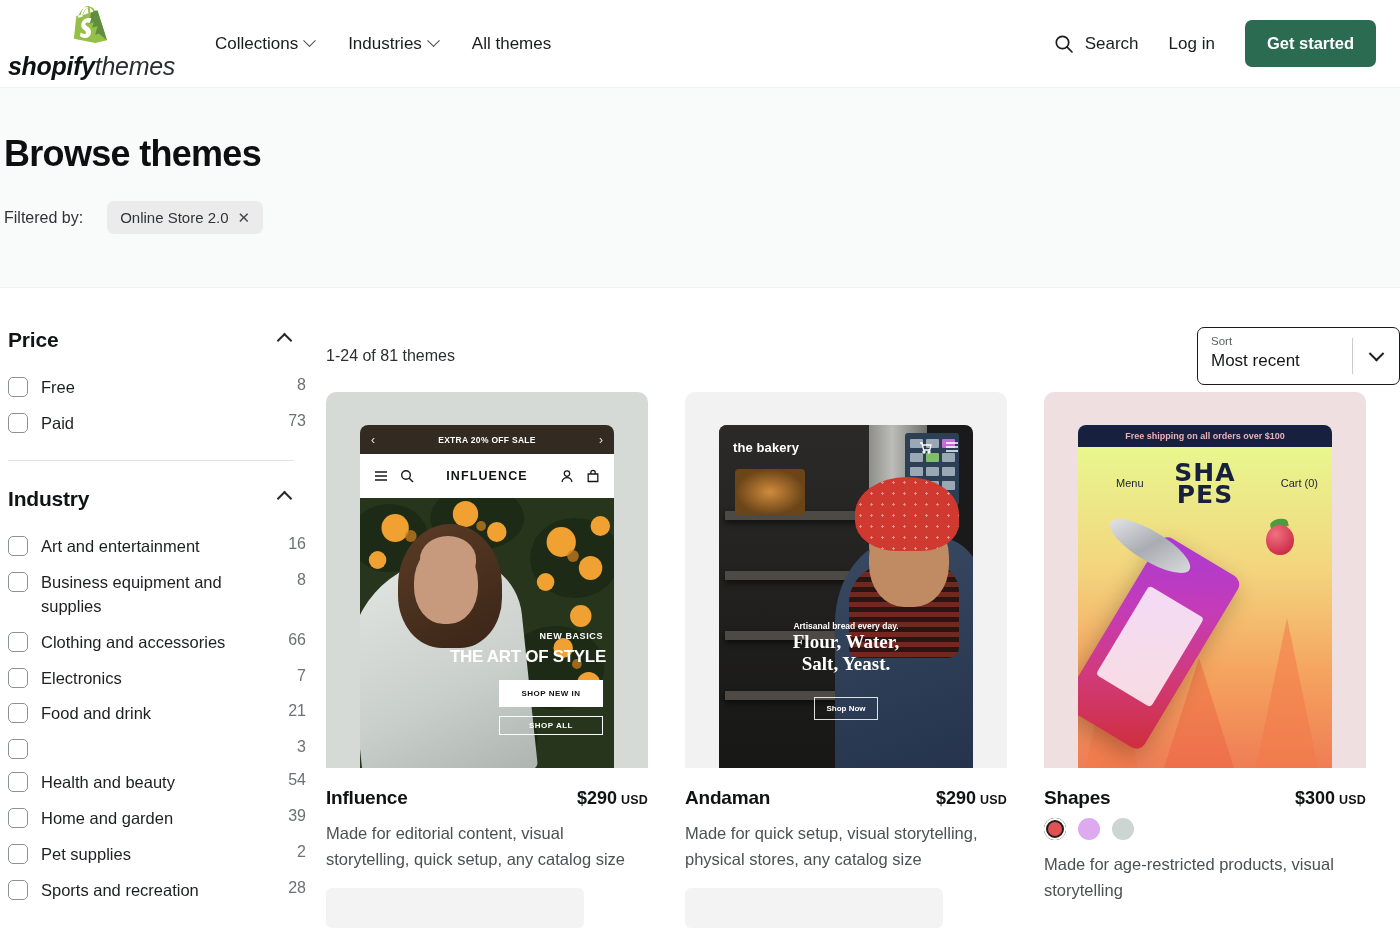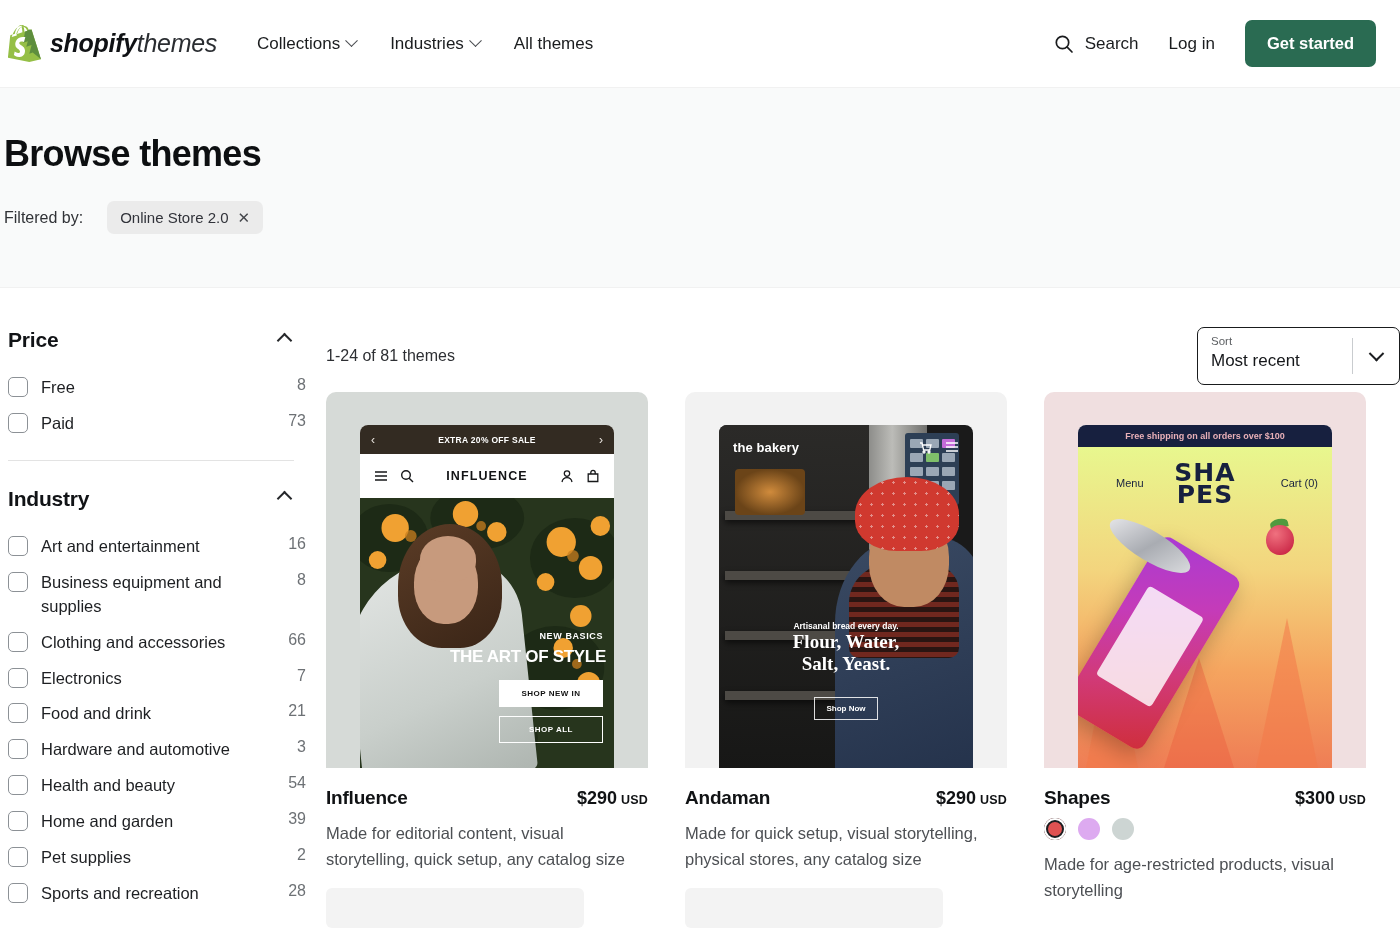--- a/index.html
+++ b/index.html
@@ -14,21 +14,21 @@
   
   .site-header {
     height: 88px;
     background: #ffffff;
     display: flex;
     align-items: center;
     padding: 0 24px 0 8px;
     border-bottom: 1px solid #f1f1f1;
     position: relative;
   }
-  .brand { display: flex; align-items: center; gap: 8px; margin-right: 40px; }
+  .brand { display: flex; align-items: center; gap: 8px; margin-right: 40px; flex-direction: column; }
   .brand-logo { width: 34px; height: 38px; display: block; }
   .brand-text {
     font-size: 25px;
     letter-spacing: -0.3px;
     white-space: nowrap;
   }
   .brand-text .b1 { font-weight: 800; font-style: italic; color: #0f1114; }
   .brand-text .b2 { font-weight: 400; font-style: italic; color: #2a2d31; }
 
   .main-nav { display: flex; align-items: center; gap: 34px; }
@@ -213,21 +213,21 @@
     position: absolute; right: 8px; top: 149px;
     color: #fff; font-size: 17px; font-weight: 800; letter-spacing: -0.3px;
     white-space: nowrap;
   }
   .inf-btn1 {
     position: absolute; right: 11px; top: 182px; width: 104px; height: 27px;
     background: #fff; color: #111; font-size: 8px; font-weight: 800;
     display: flex; align-items: center; justify-content: center; letter-spacing: 0.5px;
   }
   .inf-btn2 {
-    position: absolute; right: 11px; top: 218px; width: 104px; height: 27px;
+    position: absolute; right: 11px; top: 218px; width: 104px; height: 19px;
     border: 1.3px solid #fff; color: #fff; font-size: 8px; font-weight: 800;
     display: flex; align-items: center; justify-content: center; letter-spacing: 0.5px;
   }
 
   
   .and-hero { position: absolute; inset: 0; background: #1a1a1a; overflow: hidden; }
   .and-top { position: absolute; top: 0; left: 0; right: 0; height: 44px; display: flex; align-items: center; padding: 0 14px; z-index: 5; }
   .and-logo { color: #fff; font-size: 13px; font-weight: 700; letter-spacing: 0.1px; }
   .and-icons { margin-left: auto; display: flex; gap: 13px; align-items: center; }
   .rack { position: absolute; left: 0; top: 0; width: 150px; height: 100%; background: linear-gradient(180deg,#2b2a28,#171716); }
@@ -417,21 +417,20 @@
           <span class="facet-label">Electronics</span>
           <span class="facet-count">7</span>
         </label>
         <label class="facet-row">
           <span class="cbox"></span>
           <span class="facet-label">Food and drink</span>
           <span class="facet-count">21</span>
         </label>
         <label class="facet-row">
           <span class="cbox"></span>
-          <span class="facet-label">Hardware and automotive</span>
           <span class="facet-count">3</span>
         </label>
         <label class="facet-row">
           <span class="cbox"></span>
           <span class="facet-label">Health and beauty</span>
           <span class="facet-count">54</span>
         </label>
         <label class="facet-row">
           <span class="cbox"></span>
           <span class="facet-label">Home and garden</span>

